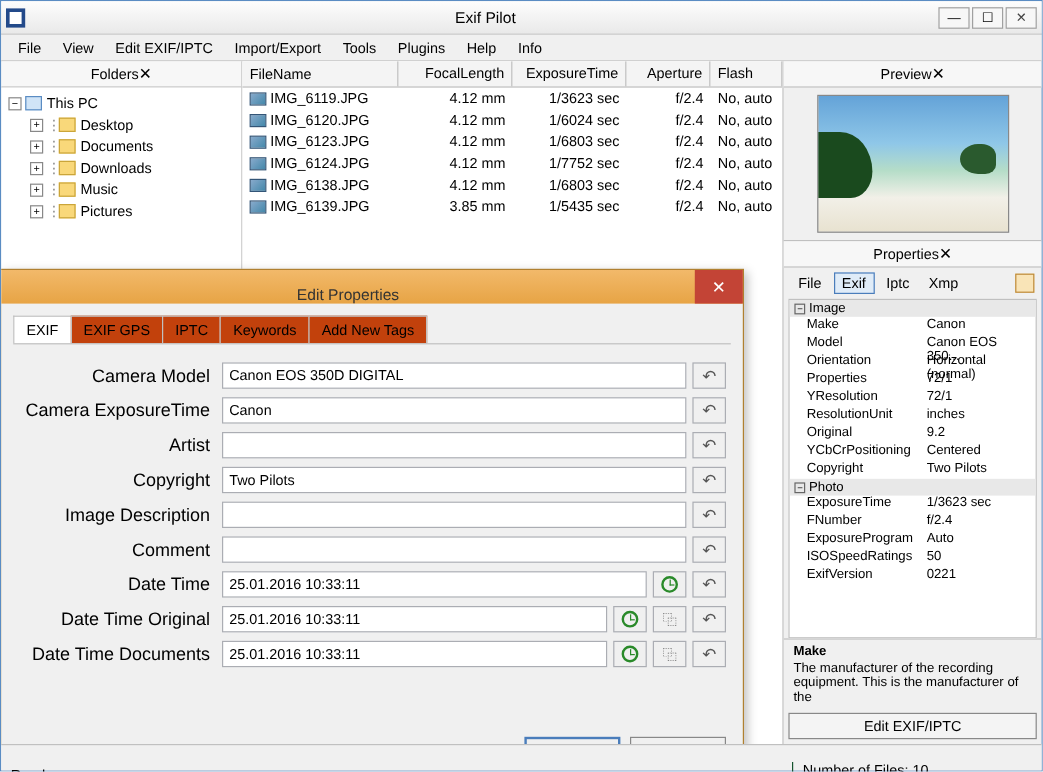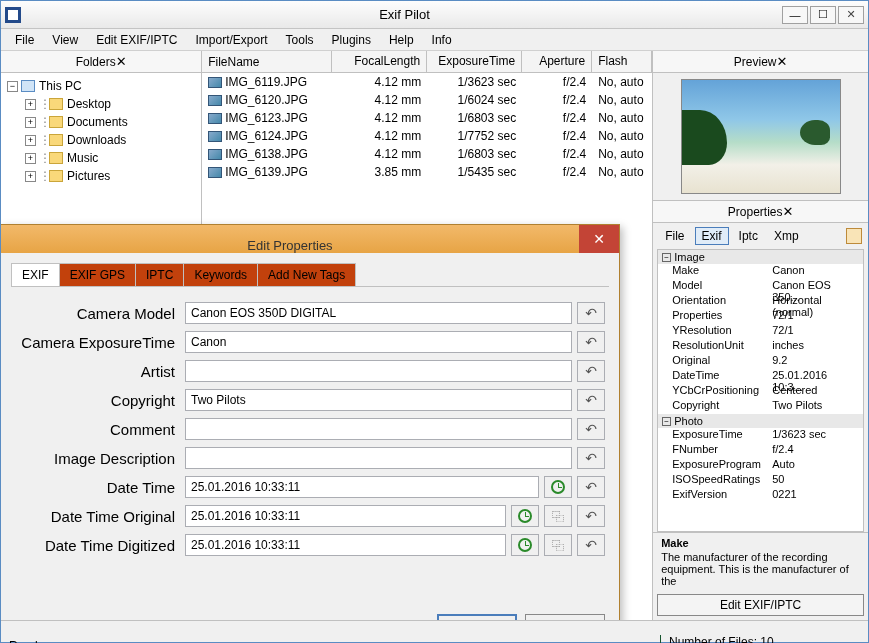--- a/index.html
+++ b/index.html
@@ -255,24 +255,20 @@
               </div>
               <div class="prow">
                 <span class="pk">ResolutionUnit</span>
                 <span class="pv">inches</span>
               </div>
               <div class="prow">
                 <span class="pk">Original</span>
                 <span class="pv">9.2</span>
               </div>
               <div class="prow">
-                <span class="pk">DateTime</span>
-                <span class="pv">25.01.2016 10:3...</span>
-              </div>
-              <div class="prow">
                 <span class="pk">YCbCrPositioning</span>
                 <span class="pv">Centered</span>
               </div>
               <div class="prow">
                 <span class="pk">Copyright</span>
                 <span class="pv">Two Pilots</span>
               </div>
             </div>
           <div class="pgroup">
               <span class="tgl">−</span>
@@ -336,26 +332,26 @@
             <label>Artist</label>
             <input class="inp" value="" style="">
             <span class="btn undo-icon"></span>
           </div>
         <div class="field">
             <label>Copyright</label>
             <input class="inp" value="Two Pilots" style="">
             <span class="btn undo-icon"></span>
           </div>
         <div class="field">
+            <label>Image Description</label>
+            <input class="inp" value="" style="">
+            <span class="btn undo-icon"></span>
+          </div>
+        <div class="field">
             <label>Comment</label>
-            <input class="inp" value="" style="">
-            <span class="btn undo-icon"></span>
-          </div>
-        <div class="field">
-            <label>Image Description</label>
             <input class="inp" value="" style="">
             <span class="btn undo-icon"></span>
           </div>
         <div class="field">
             <label>Date Time</label>
             <input class="inp" value="25.01.2016 10:33:11" style="">
             <span class="btn">
               <span class="clock-icon"></span>
             </span>
             <span class="btn undo-icon"></span>
@@ -363,21 +359,21 @@
         <div class="field">
             <label>Date Time Original</label>
             <input class="inp" value="25.01.2016 10:33:11" style="">
             <span class="btn">
               <span class="clock-icon"></span>
             </span>
             <span class="btn copy-icon"></span>
             <span class="btn undo-icon"></span>
           </div>
         <div class="field">
-            <label>Date Time Digitized</label>
+            <label>Date Time Documents</label>
             <input class="inp" value="25.01.2016 10:33:11" style="">
             <span class="btn">
               <span class="clock-icon"></span>
             </span>
             <span class="btn copy-icon"></span>
             <span class="btn undo-icon"></span>
           </div>
       </div>
       <div class="dlg-footer">
         <button class="ok">OK</button>

